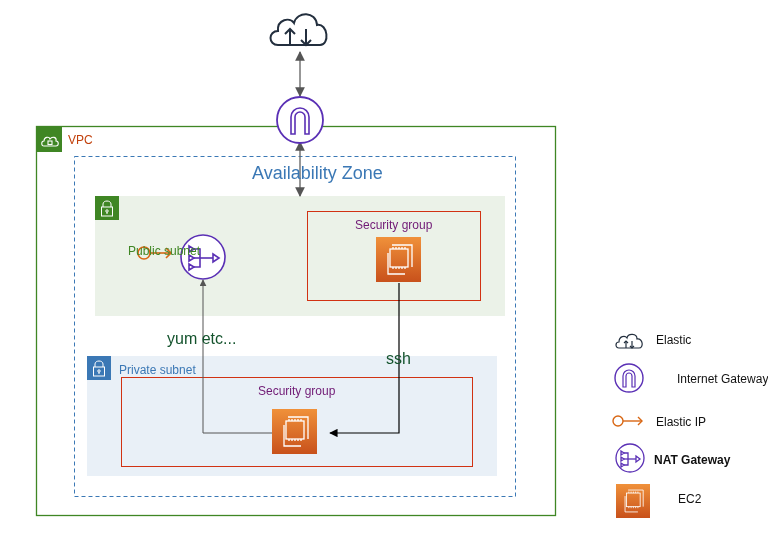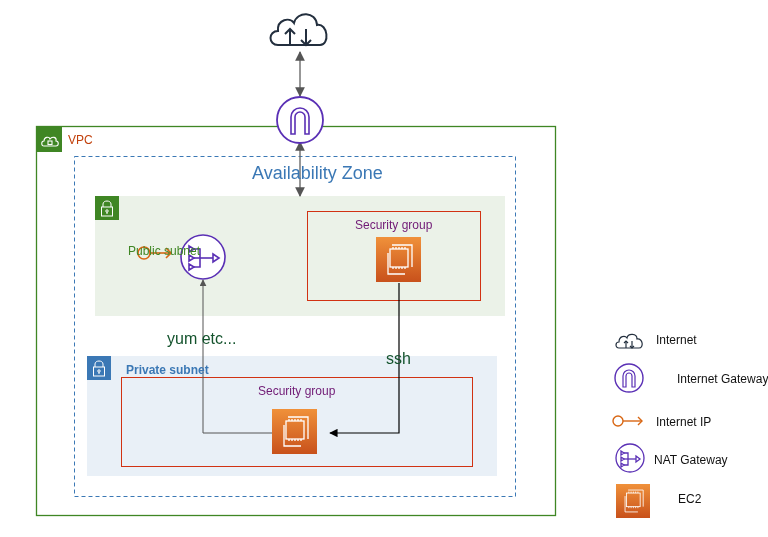--- a/index.html
+++ b/index.html
@@ -2,21 +2,21 @@
 <html><head>
 <meta charset="utf-8">
 <style>
   html,body{margin:0;padding:0;background:#fff;}
   body{width:768px;height:537px;position:relative;overflow:hidden;font-family:"Liberation Sans",sans-serif;}
   svg.main{position:absolute;left:0;top:0;}
   .lbl{position:absolute;white-space:nowrap;}
   .vpc-label{left:68px;top:133px;font-size:12px;color:#c2410c;}
   .az-label{left:252px;top:163px;font-size:18px;color:#3b78b5;}
   .pub-label{left:128px;top:204px;font-size:12px;color:#3f8624;margin-top:40px;}
-  .priv-label{left:126px;top:363px;font-size:12px;color:#3b78b5;font-weight:bold;}
+  .priv-label{left:119px;top:363px;font-size:12px;color:#3b78b5;}
   .sg-label{font-size:12px;color:#701a75;}
   .conn-label{font-size:16px;color:#14532d;background:transparent;}
   .legend-label{font-size:12px;color:#111;}
 </style>
 </head>
 <body>
 
 <svg class="main" width="768" height="537" viewBox="0 0 768 537">
   <defs>
     <linearGradient id="ec2grad" x1="0" y1="0" x2="0" y2="1">
@@ -157,18 +157,18 @@
 <div class="lbl az-label">Availability Zone</div>
 <div class="lbl pub-label">Public subnet</div>
 <div class="lbl priv-label">Private subnet</div>
 <div class="lbl sg-label" style="left:355px;top:218px;">Security group</div>
 <div class="lbl sg-label" style="left:258px;top:384px;">Security group</div>
 
 <div class="lbl conn-label" style="left:167px;top:330px;">yum etc...</div>
 <div class="lbl conn-label" style="left:386px;top:350px;">ssh</div>
 
 <div>
-  <div class="lbl legend-label" style="left:656px;top:333px;">Internet</div>
+  <div class="lbl legend-label" style="left:656px;top:333px;">Elastic</div>
   <div class="lbl legend-label" style="left:656px;top:372px;margin-left:21px;">Internet Gateway</div>
-  <div class="lbl legend-label" style="left:656px;top:415px;">Internet IP</div>
-  <div class="lbl legend-label" style="left:654px;top:453px;">NAT Gateway</div>
+  <div class="lbl legend-label" style="left:656px;top:415px;">Elastic IP</div>
+  <div class="lbl legend-label" style="left:654px;top:453px;font-weight:bold;">NAT Gateway</div>
   <div class="lbl legend-label" style="left:678px;top:492px;">EC2</div>
 </div>
 
 </body></html>

